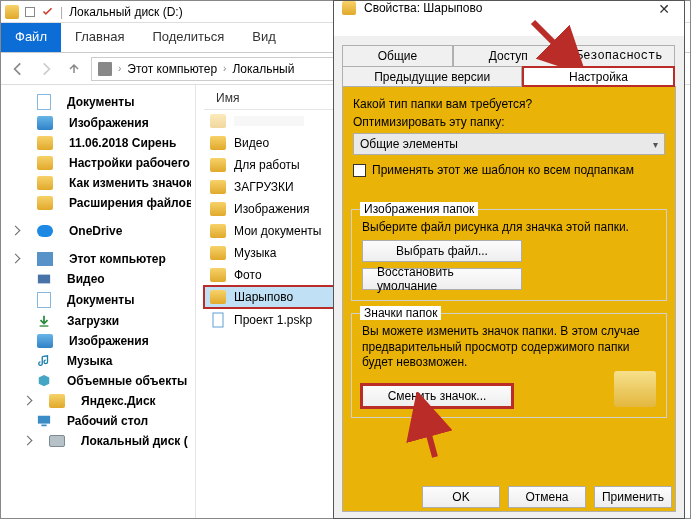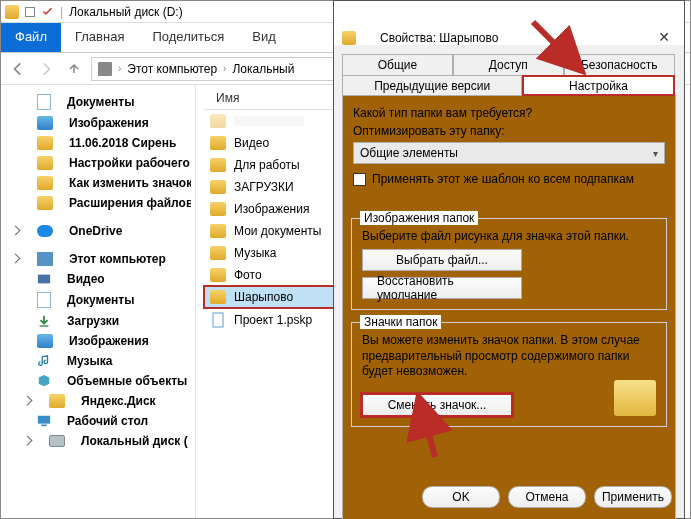--- a/index.html
+++ b/index.html
@@ -34,41 +34,41 @@
 .tree-caret::before{content:"";display:block;width:6px;height:6px;border-right:1px solid #666;border-bottom:1px solid #666;transform:rotate(-45deg);margin:1px;}
 .listpane{flex:1; padding:2px 8px;}
 .list-header{display:flex;border-bottom:1px solid #e5e5e5; padding:4px 0; color:#333; font-size:12px;}
 .list-header .col{padding:0 12px;}
 .file-row{display:flex;align-items:center;gap:8px;padding:4px 6px; white-space:nowrap;}
 .file-row.selected{background:#bfe0f5;}
 .file-row.highlight{outline:2px solid #b92c28; outline-offset:-1px;}
 .faded{opacity:.45;}
 
 .props{position:absolute; left:333px; top:0; width:352px; height:519px; background:#f0f0f0; border:1px solid #555;}
-.props-title{display:flex;align-items:flex-end;gap:24px;height:44px;padding:0 8px;background:#fff;}
+.props-title{display:flex;align-items:flex-start;gap:8px;height:35px;padding:0 8px;background:#fff;}
 .props-title .spacer{flex:1;}
 .props-title .close{font-size:14px; color:#333;padding:0 6px;}
 .tabstrip{display:flex;flex-wrap:wrap; padding:8px 8px 0 8px; gap:0px;}
 .tab{border:1px solid #b0b0b0; border-bottom:none; background:#f0f0f0; padding:3px 0; font-size:12px;text-align:center; position:relative; top:1px;}
 .tab.row2{border-top:1px solid #b0b0b0;}
 .tab.active{background:#fff; z-index:3;}
 .tab.highlight{outline:2px solid #b92c28; outline-offset:-2px;}
-.panel{margin:0 8px 8px 8px; background:#a16207; border:1px solid #b0b0b0; padding:10px 10px 12px 10px;}
+.panel{margin:0 8px 8px 8px; background:#eab308; border:1px solid #b0b0b0; padding:10px 10px 12px 10px;}
 .panel-label{font-size:12px;margin-bottom:4px;}
 .dropdown{display:flex;align-items:center;justify-content:space-between;border:1px solid #adadad;background:#e9e9e9;height:22px;padding:0 6px;font-size:12px;}
 .checkbox{display:flex;align-items:center;gap:6px;margin-top:8px;}
 .checkbox .box{width:13px;height:13px;border:1px solid #333;background:#fff;}
 .group{border:1px solid #d0d0d0;margin:10px 8px 0 8px; padding:10px; position:relative;}
 .group-title{position:absolute; top:-8px; left:8px; background:#f0f0f0; padding:0 4px; font-size:12px;}
 .btn{display:inline-flex;align-items:center;justify-content:center;height:22px; padding:0 14px; border:1px solid #adadad; background:linear-gradient(#fcfcfc,#eeeeee); font-size:12px; margin-top:6px;}
 .btn.highlight{outline:3px solid #b92c28; outline-offset:-1px;}
 .group-flex{display:flex; align-items:flex-end;}
 .folder-preview{width:42px;height:36px;background:linear-gradient(#f6e08b,#e3b73f);border-radius:3px;}
 .dlg-buttons{position:absolute; bottom:10px; right:12px; display:flex; gap:8px;}
-.dlg-buttons .btn{width:78px; padding:0; margin:0;border-radius:10px;}
+.dlg-buttons .btn{width:78px; padding:0; margin:0;}
 
 .arrow-svg{position:absolute; pointer-events:none;}
 </style>
 </head>
 <body>
 
 <div class="explorer">
   <div class="titlebar">
     <span class="tb-icon"></span>
     <div class="qat">
@@ -254,21 +254,21 @@
 <div class="props">
   <div class="props-title">
     <span class="tb-icon"></span>
     <span>Свойства: Шарыпово</span>
     <span class="spacer"></span>
     <span class="close">✕</span>
   </div>
   <div class="tabstrip">
     <div class="tab" style="width:33.2%;">Общие</div>
     <div class="tab" style="width:33.2%;">Доступ</div>
-    <div class="tab" style="width:33.2%;">Безопасность</div>
+    <div class="tab" style="width:33.2%;font-family:Liberation Mono, monospace;">Безопасность</div>
     <div class="tab row2" style="width:54%;">Предыдущие версии</div>
     <div class="tab row2 active highlight" style="width:45.6%;">Настройка</div>
   </div>
   <div class="panel" style="padding-bottom:54px; min-height:426px; position:relative;">
     <div class="panel-label">Какой тип папки вам требуется?</div>
     <div class="panel-label">Оптимизировать эту папку:</div>
     <div class="dropdown">
       <span>Общие элементы</span>
       <span style="font-size:10px;color:#555;">▾</span>
     </div>

